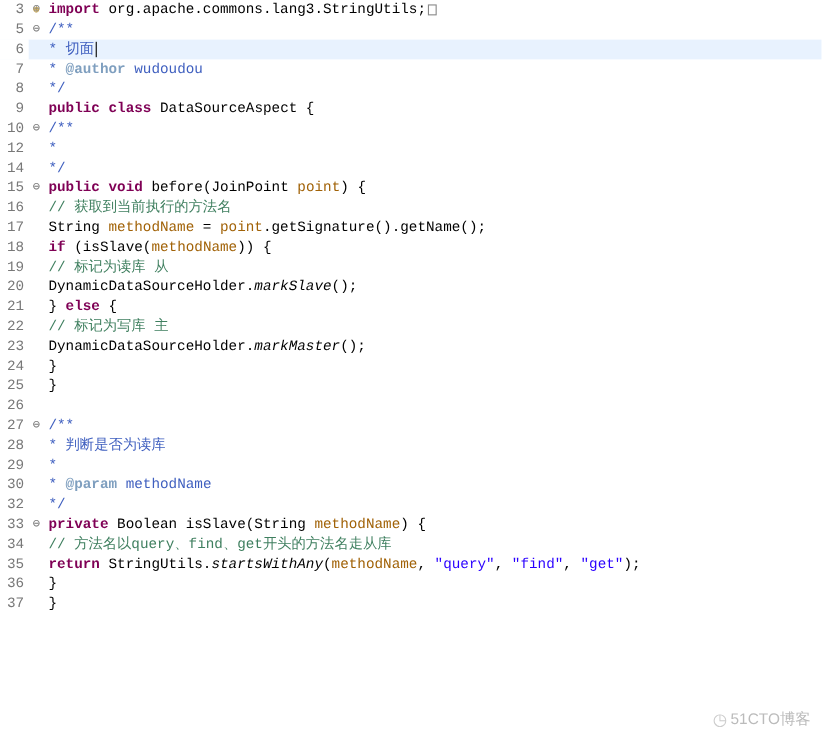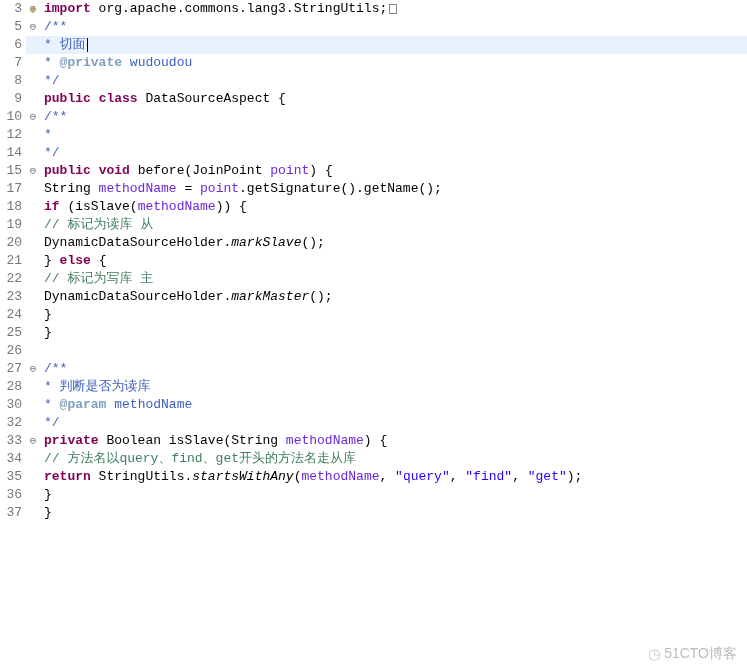--- a/index.html
+++ b/index.html
@@ -42,21 +42,21 @@
       position: absolute;
       right: -10px;
       top: 2px;
       font-size: 10px;
       color: #c0a050;
     }
     .kw { color: #7f0055; font-weight: bold; }
     .doc { color: #3f5fbf; }
     .doctag { color: #7f9fbf; font-weight: bold; }
     .str { color: #2a00ff; }
-    .field { color: #6d28d9; }
+    .field { color: #a16207; }
     .imp { color: #000; }
     .lc { color: #3f7f5f; }
     .italic { font-style: italic; }
     .cursor {
       display: inline-block;
       width: 1px;
       background: #000;
       height: 14px;
       vertical-align: middle;
       margin-left: 1px;
@@ -105,21 +105,21 @@
 
   <div class="line highlighted">
     <div class="gutter">6</div>
     <div class="fold-col"></div>
     <div class="code"><span class="doc"> * </span><span class="doc">切面</span><span class="cursor"></span></div>
   </div>
 
   <div class="line">
     <div class="gutter">7</div>
     <div class="fold-col"></div>
-    <div class="code"><span class="doc"> * </span><span class="doctag">@private</span><span class="doc"> wudoudou</span></div>
+    <div class="code"><span class="doc"> * </span><span class="doctag">@author</span><span class="doc"> wudoudou</span></div>
   </div>
 
   <div class="line">
     <div class="gutter">8</div>
     <div class="fold-col"></div>
     <div class="code"><span class="doc"> */</span></div>
   </div>
 
   <div class="line">
     <div class="gutter">9</div>
@@ -146,20 +146,25 @@
     <div class="fold-col"></div>
     <div class="code">    <span class="doc"> */</span></div>
   </div>
 
   <div class="line">
     <div class="gutter">15</div>
     <div class="fold-col">⊖</div>
     <div class="code">    <span class="kw">public</span> <span class="kw">void</span><span> before(JoinPoint </span><span class="field">point</span><span>) {</span></div>
   </div>
 
+  <div class="line">
+    <div class="gutter">16</div>
+    <div class="fold-col"></div>
+    <div class="code">        <span class="lc">// 获取到当前执行的方法名</span></div>
+  </div>
 
   <div class="line">
     <div class="gutter">17</div>
     <div class="fold-col"></div>
     <div class="code">        <span>String </span><span class="field">methodName</span><span> = </span><span class="field">point</span><span>.getSignature().getName();</span></div>
   </div>
 
   <div class="line">
     <div class="gutter">18</div>
     <div class="fold-col"></div>
@@ -219,20 +224,25 @@
     <div class="fold-col">⊖</div>
     <div class="code">    <span class="doc">/**</span></div>
   </div>
 
   <div class="line">
     <div class="gutter">28</div>
     <div class="fold-col"></div>
     <div class="code">    <span class="doc"> * </span><span class="doc">判断是否为读库</span></div>
   </div>
 
+  <div class="line">
+    <div class="gutter">29</div>
+    <div class="fold-col"></div>
+    <div class="code">    <span class="doc"> *</span></div>
+  </div>
 
   <div class="line">
     <div class="gutter">30</div>
     <div class="fold-col"></div>
     <div class="code">    <span class="doc"> * </span><span class="doctag">@param</span><span class="doc"> methodName</span></div>
   </div>
 
 
   <div class="line">
     <div class="gutter">32</div>

